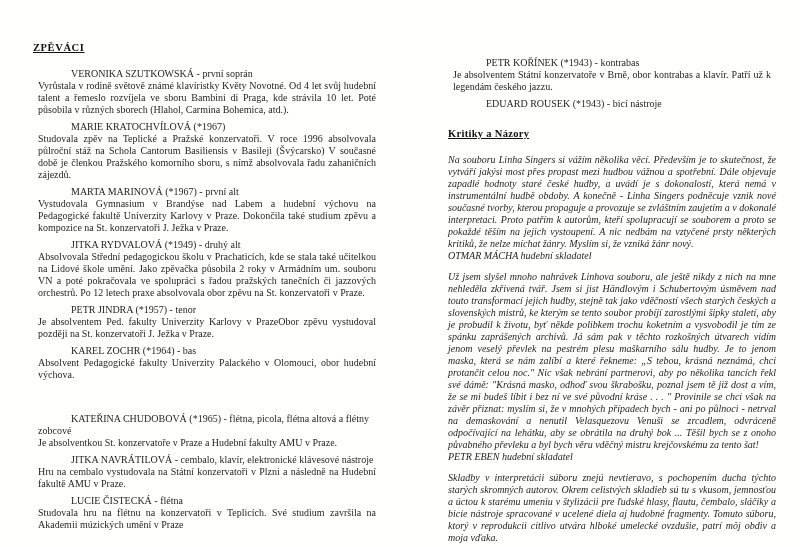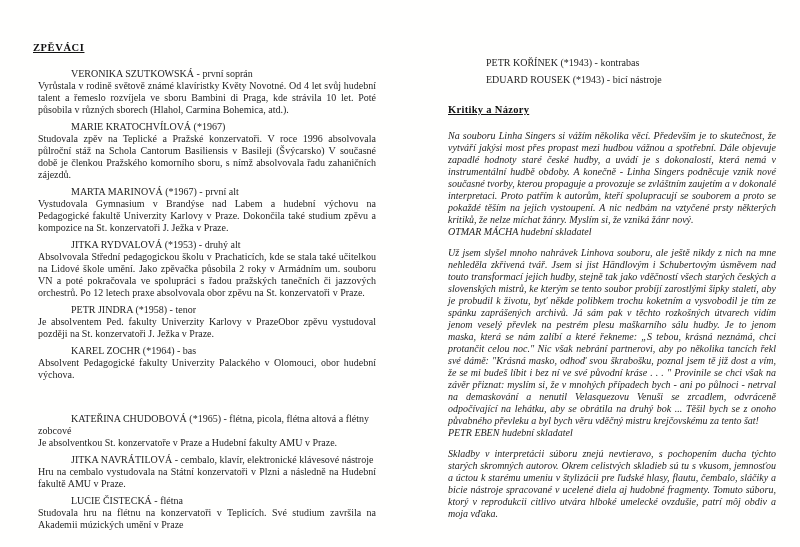--- a/index.html
+++ b/index.html
@@ -74,25 +74,25 @@
     </div>
     <div class="entry">
       <div class="entry-name">MARIE KRATOCHVÍLOVÁ (*1967)</div>
       <div class="entry-bio">Studovala zpěv na Teplické a Pražské konzervatoři. V roce 1996 absolvovala půlroční stáž na Schola Cantorum Basiliensis v Basileji (Švýcarsko) V současné době je členkou Pražského komorního sboru, s nímž absolvovala řadu zahaničních zájezdů.</div>
     </div>
     <div class="entry">
       <div class="entry-name">MARTA MARINOVÁ (*1967) - první alt</div>
       <div class="entry-bio">Vystudovala Gymnasium v Brandýse nad Labem a hudební výchovu na Pedagogické fakultě Univerzity Karlovy v Praze. Dokončila také studium zpěvu a kompozice na St. konzervatoři J. Ježka v Praze.</div>
     </div>
     <div class="entry">
-      <div class="entry-name">JITKA RYDVALOVÁ (*1953) - druhý alt</div>
+      <div class="entry-name">JITKA RYDVALOVÁ (*1949) - druhý alt</div>
       <div class="entry-bio">Absolvovala Střední pedagogickou školu v Prachaticích, kde se stala také učitelkou na Lidové škole umění. Jako zpěvačka působila 2 roky v Armádním um. souboru VN a poté pokračovala ve spolupráci s řadou pražských tanečních či jazzových orchestrů. Po 12 letech praxe absolvovala obor zpěvu na St. konzervatoři v Praze.</div>
     </div>
     <div class="entry">
-      <div class="entry-name">PETR JINDRA (*1958) - tenor</div>
+      <div class="entry-name">PETR JINDRA (*1957) - tenor</div>
       <div class="entry-bio">Je absolventem Ped. fakulty Univerzity Karlovy v PrazeObor zpěvu vystudoval později na St. konzervatoři J. Ježka v Praze.</div>
     </div>
     <div class="entry">
       <div class="entry-name">KAREL ZOCHR (*1964) - bas</div>
       <div class="entry-bio">Absolvent Pedagogické fakulty Univerzity Palackého v Olomouci, obor hudební výchova.</div>
     </div>
 
     <div class="gap-lg"></div>
 
 
@@ -108,20 +108,21 @@
       <div class="entry-name">LUCIE ČISTECKÁ - flétna</div>
       <div class="entry-bio">Studovala hru na flétnu na konzervatoři v Teplicích. Své studium završila na Akademii múzických umění v Praze</div>
     </div>
 
   </div>
 
   <div class="col col-right">
 
     <div class="entry">
       <div class="entry-name">PETR KOŘÍNEK (*1943) - kontrabas</div>
+      <div class="entry-bio">Je absolventem Státní konzervatoře v Brně, obor kontrabas a klavír. Patří už k legendám českého jazzu.</div>
     </div>
     <div class="entry">
       <div class="entry-name">EDUARD ROUSEK (*1943) - bicí nástroje</div>
     </div>
 
     <div class="gap-md"></div>
 
     <div class="section-heading mixed">Kritiky a Názory</div>
 
     <div class="review">Na souboru Linha Singers si vážím několika věcí. Především je to skutečnost, že vytváří jakýsi most přes propast mezi hudbou vážnou a spotřební. Dále objevuje zapadlé hodnoty staré české hudby, a uvádí je s dokonalostí, která nemá v instrumentální hudbě obdoby. A konečně - Linha Singers podněcuje vznik nové současné tvorby, kterou propaguje a provozuje se zvláštním zaujetím a v dokonalé interpretaci. Proto patřím k autorům, kteří spolupracují se souborem a proto se pokaždé těším na jejich vystoupení. A nic nedbám na vztyčené prsty některých kritiků, že nelze míchat žánry. Myslím si, že vzniká žánr nový.</div>

